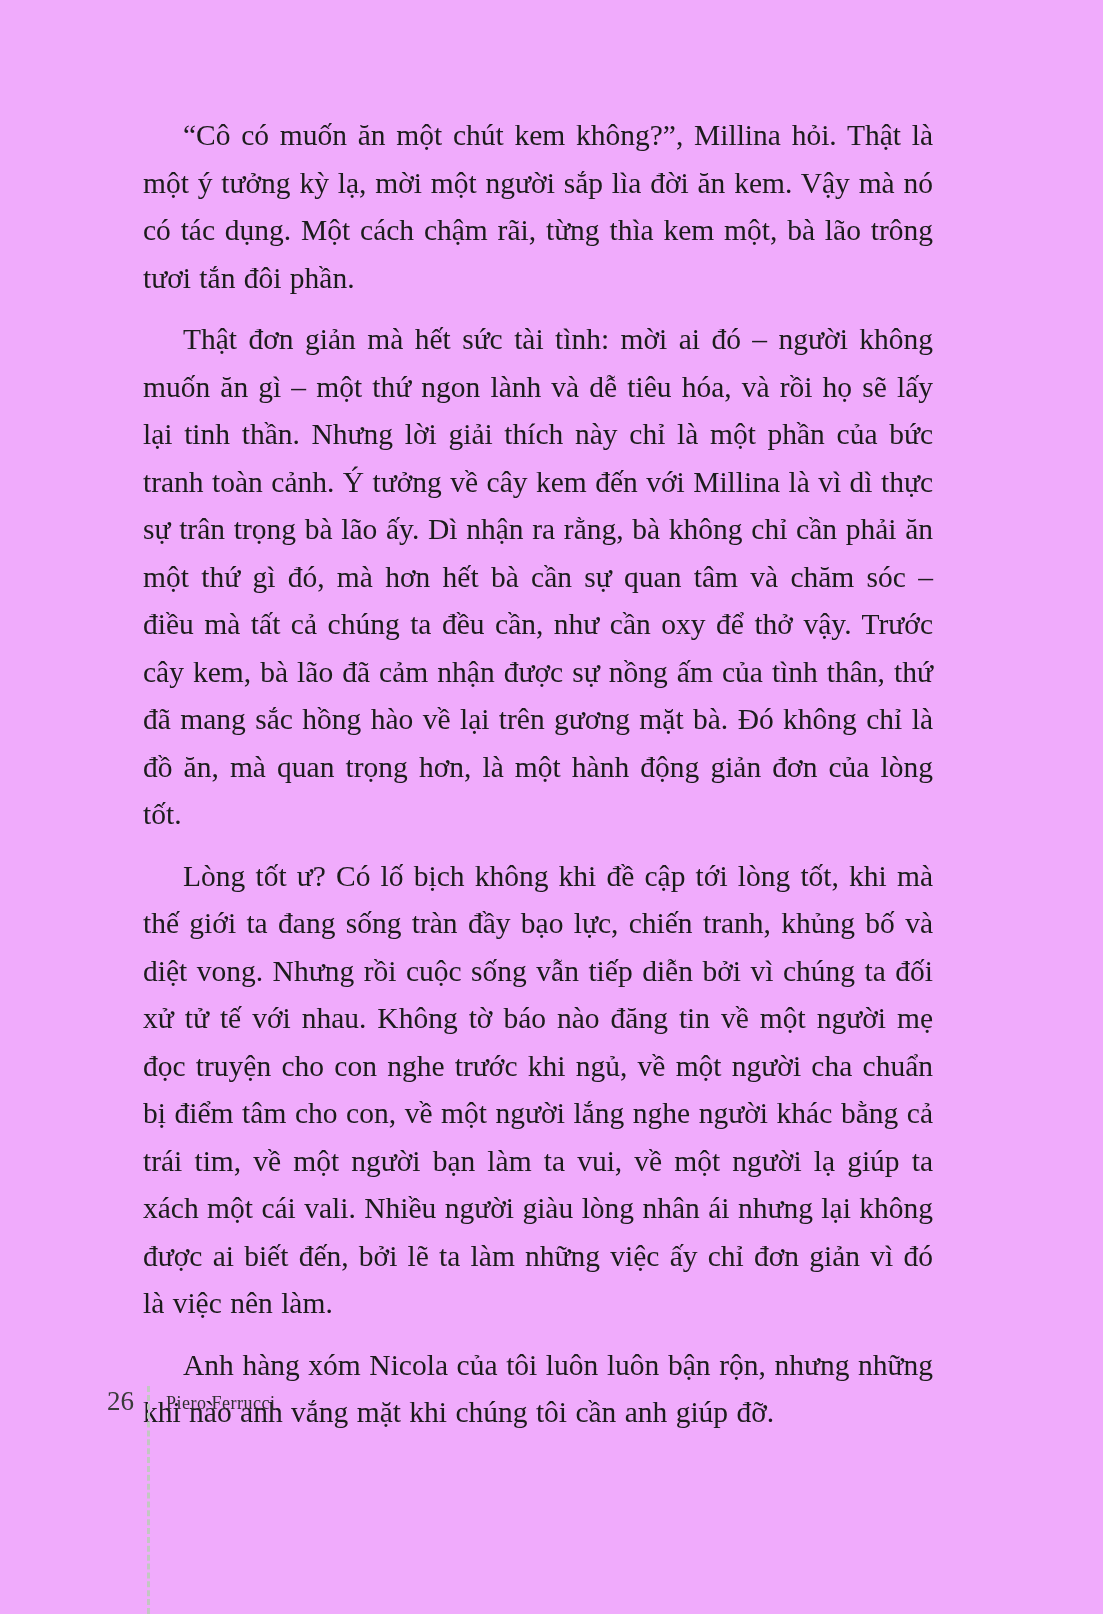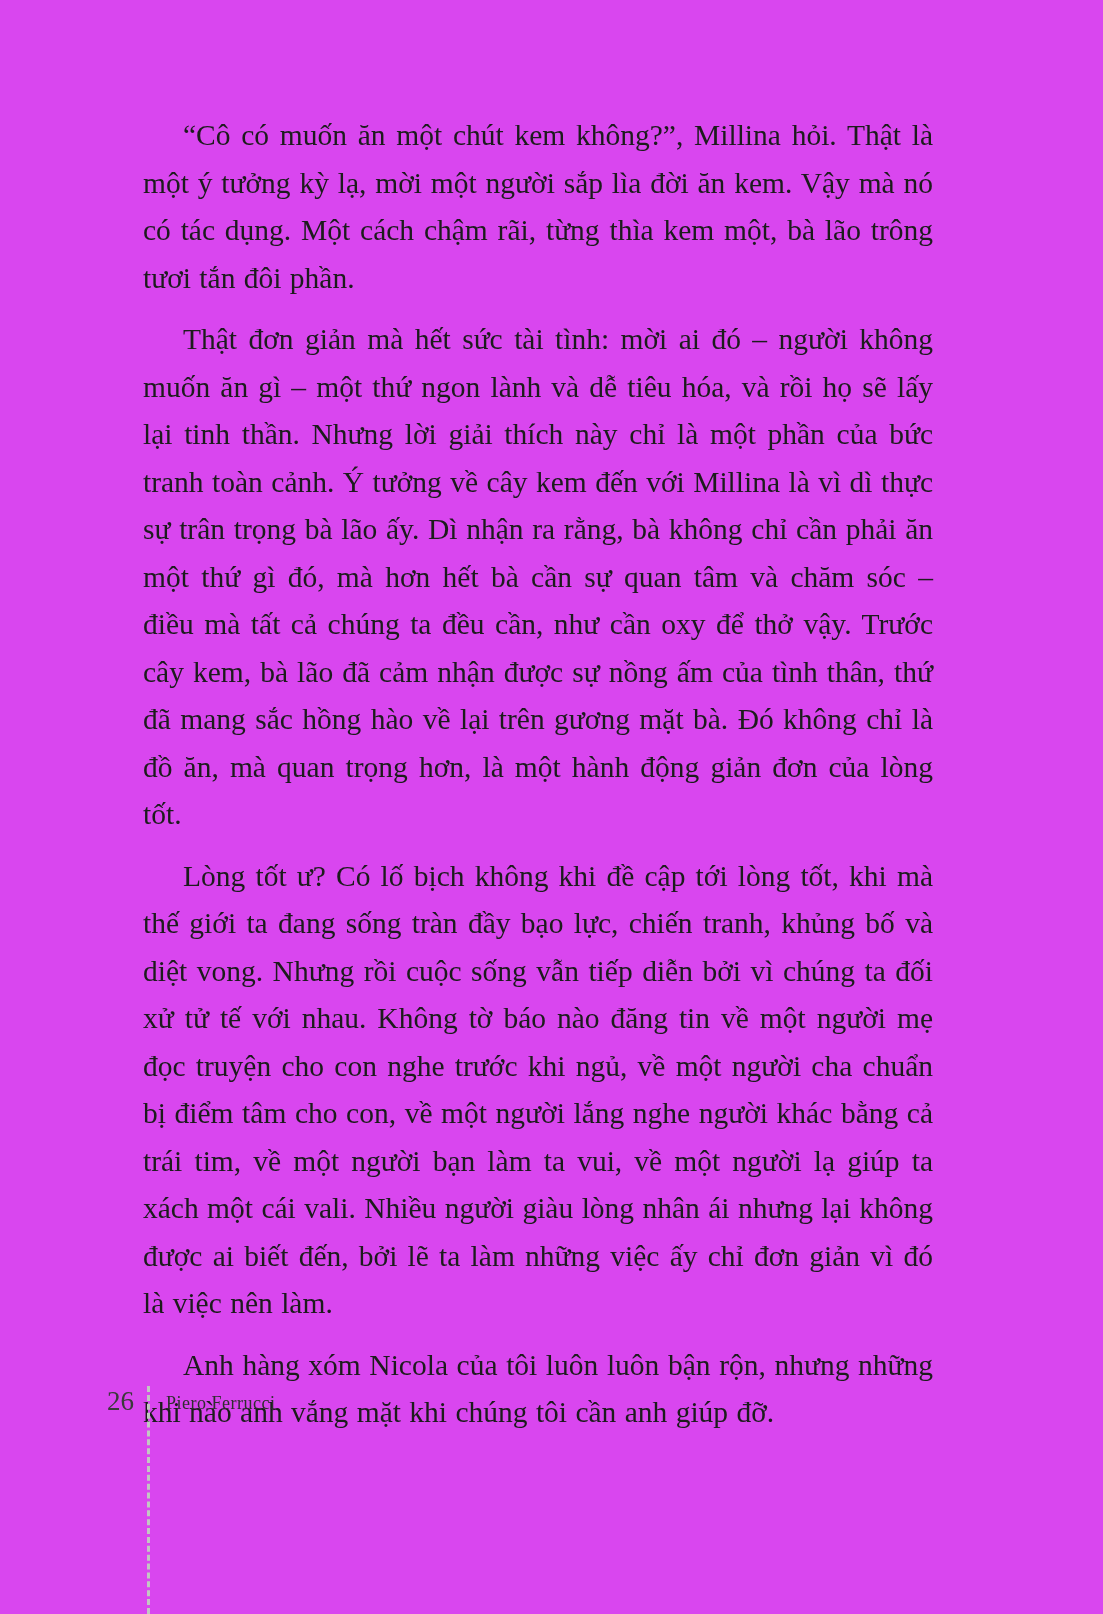--- a/index.html
+++ b/index.html
@@ -4,21 +4,21 @@
 <style>
   html, body {
     margin: 0;
     padding: 0;
     background: #ffffff;
   }
   .page {
     position: relative;
     width: 1103px;
     height: 1614px;
-    background: #d946ef;
+    background: #f0abfc;
     overflow: hidden;
     font-family: "Liberation Serif", "DejaVu Serif", serif;
     color: #1c1c1c;
   }
   .text-block {
     position: absolute;
     left: 143px;
     top: 112px;
     width: 790px;
   }

